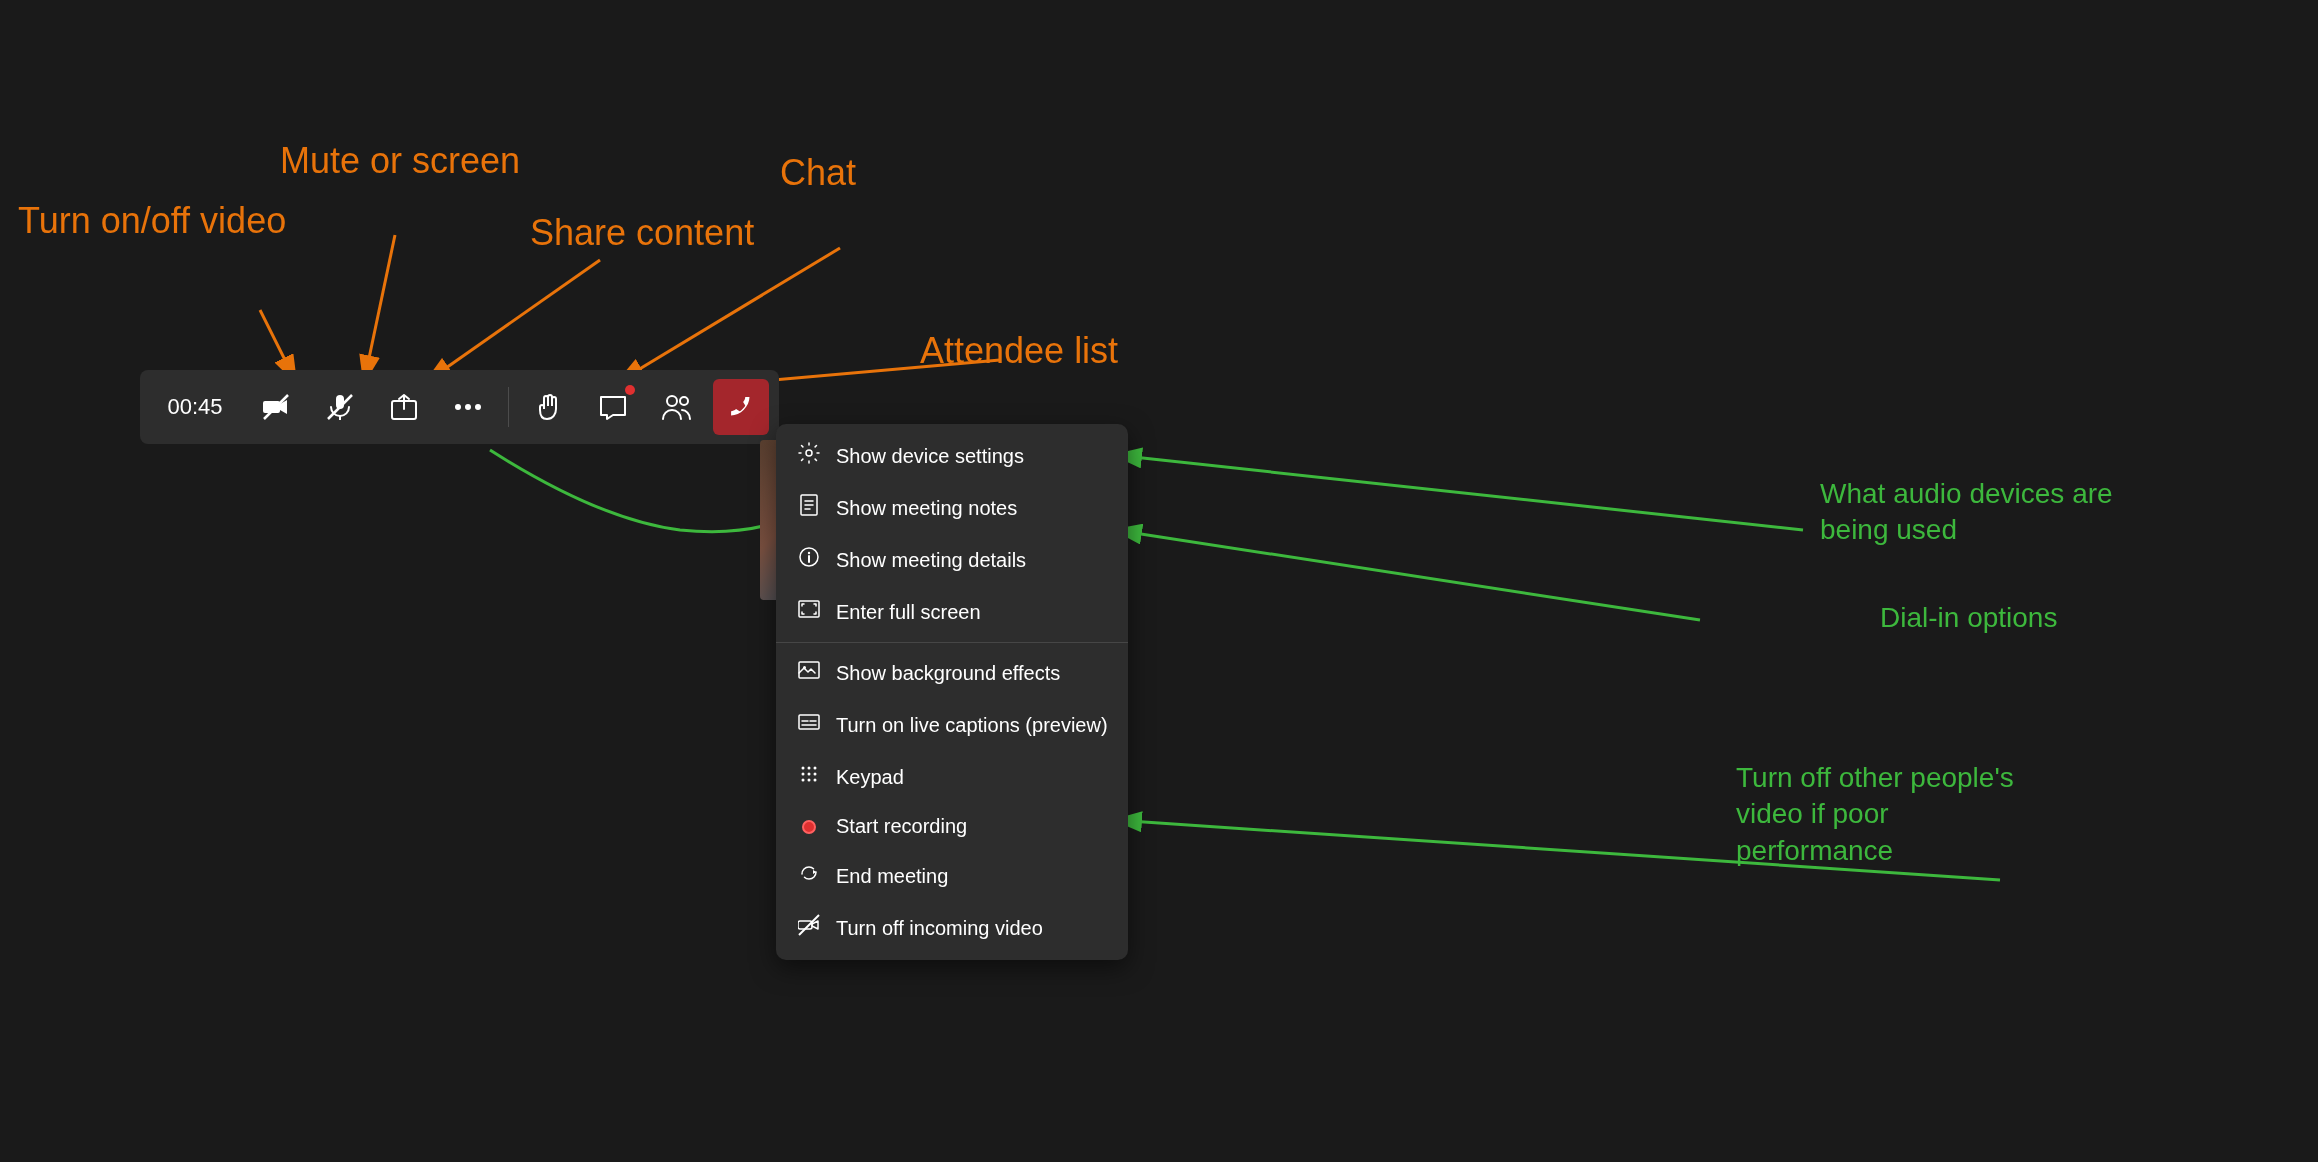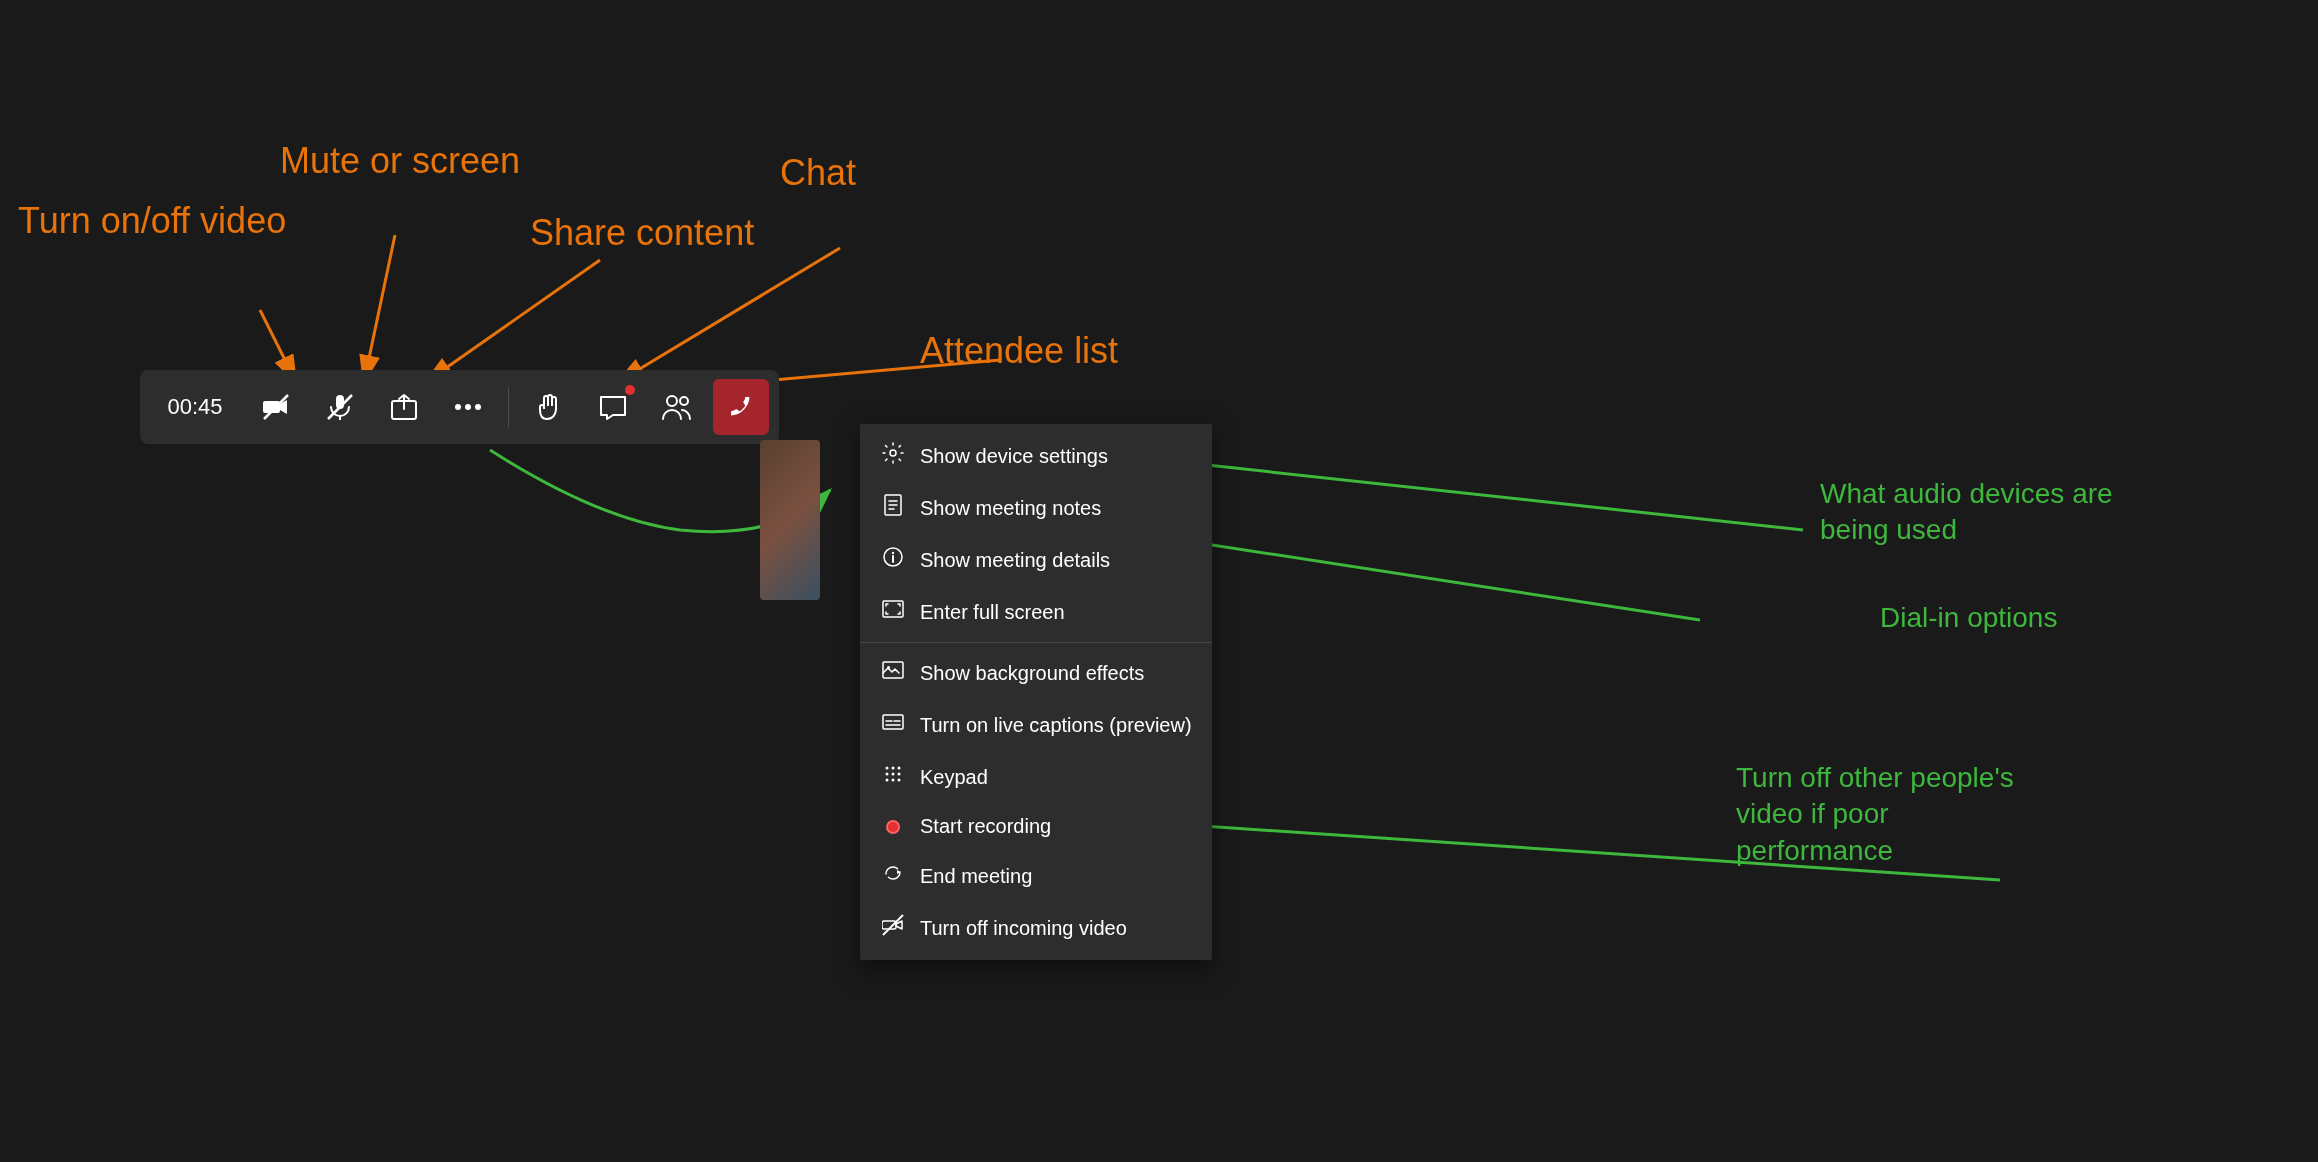--- a/index.html
+++ b/index.html
@@ -84,23 +84,23 @@
       width: 1px;
       height: 40px;
       background: rgba(255,255,255,0.15);
       margin: 0 4px;
     }
 
     
     .dropdown-menu {
       position: absolute;
       top: 424px;
-      left: 860px;
+      left: 776px;
       background-color: #2d2d2d;
-      border-radius: 2px;
+      border-radius: 10px;
       padding: 6px 0;
       min-width: 290px;
       box-shadow: 0 8px 24px rgba(0,0,0,0.5);
     }
 
     .menu-item {
       display: flex;
       align-items: center;
       padding: 12px 20px;
       color: #ffffff;

